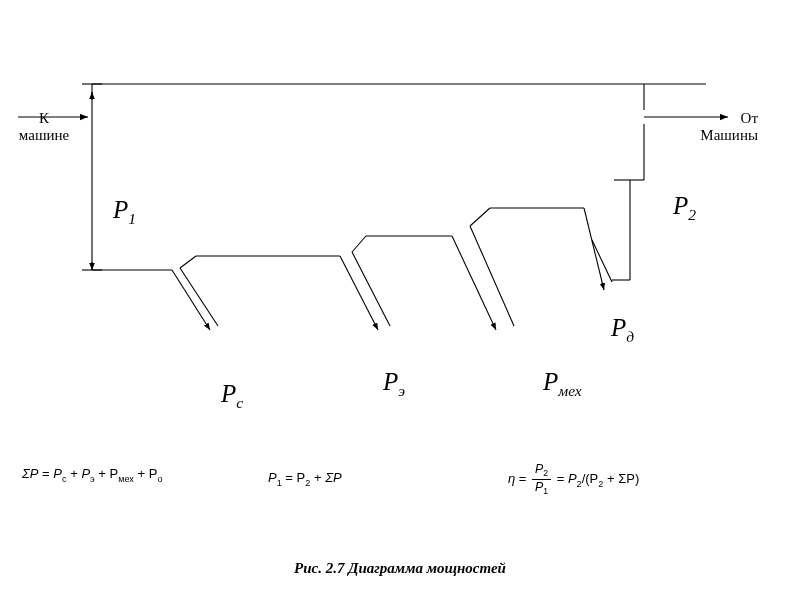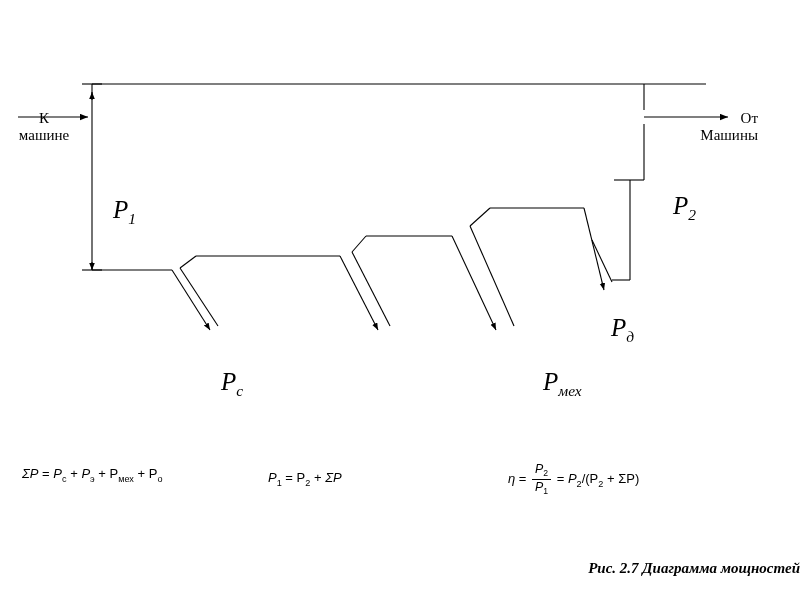--- a/index.html
+++ b/index.html
@@ -74,21 +74,21 @@
   .frac .den {
     display: block;
     padding: 0 3px;
     line-height: 1.15;
   }
   .caption {
     position: absolute;
     left: 0;
     right: 0;
     top: 560px;
-    text-align: right;
+    text-align: center;
     font-family: "Liberation Serif", serif;
     font-style: italic;
     font-weight: bold;
     font-size: 15px;
   }
 </style>
 </head>
 <body>
 
 <div id="stage">
@@ -157,24 +157,27 @@
 Машины</div>
 
   <div class="lbl lbl-power" style="left:88px; top:168px;">
     <span>P</span><sub>1</sub>
   </div>
 
   <div class="lbl lbl-power" style="left:648px; top:164px;">
     <span>P</span><sub>2</sub>
   </div>
 
-  <div class="lbl lbl-power" style="left:196px; top:340px;">
+  <div class="lbl lbl-power" style="left:196px; top:352px;">
     <span>P</span><sub>с</sub>
   </div>
 
+  <div class="lbl lbl-power" style="left:358px; top:340px;">
+    <span>P</span><sub>э</sub>
+  </div>
 
   <div class="lbl lbl-power" style="left:518px; top:340px;">
     <span>P</span><sub>мех</sub>
   </div>
 
   <div class="lbl lbl-power" style="left:586px; top:286px;">
     <span>P</span><sub>д</sub>
   </div>
 
   <div class="formula" style="left:22px; top:466px;">

